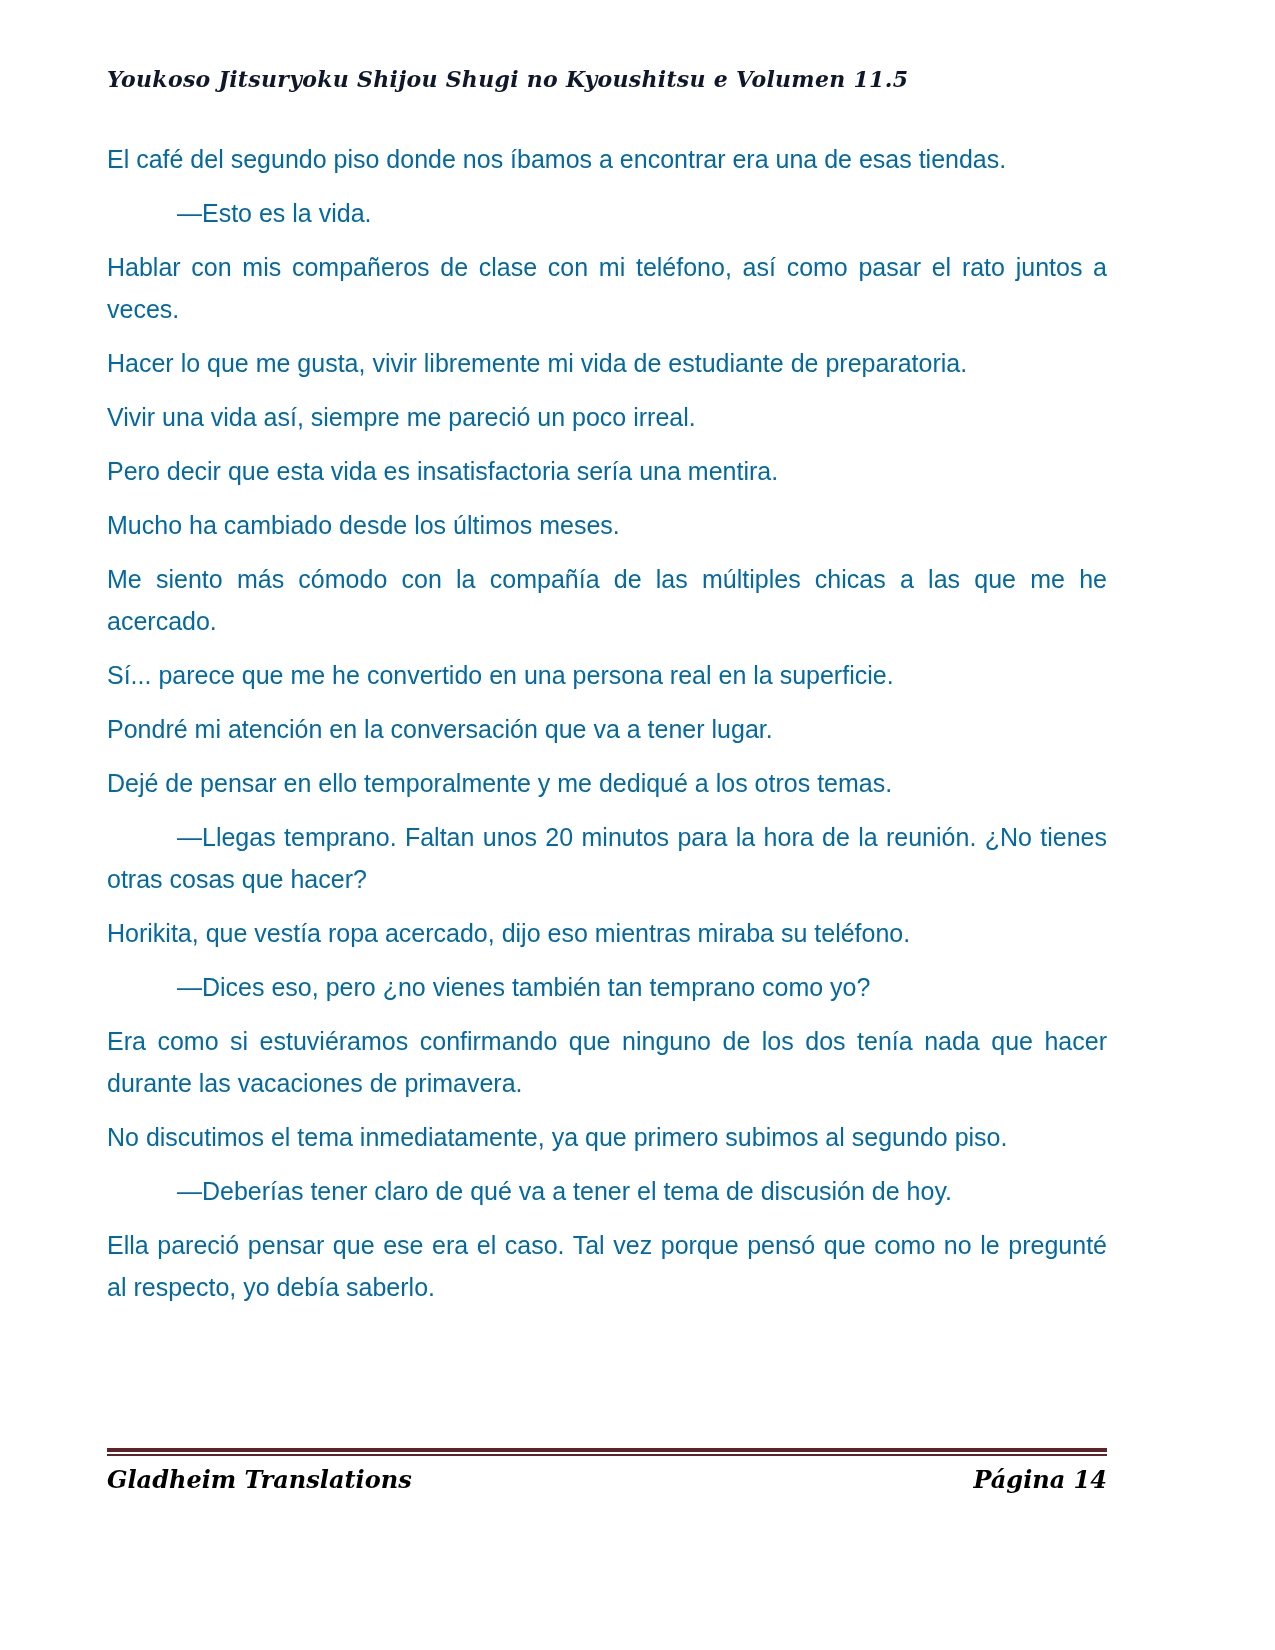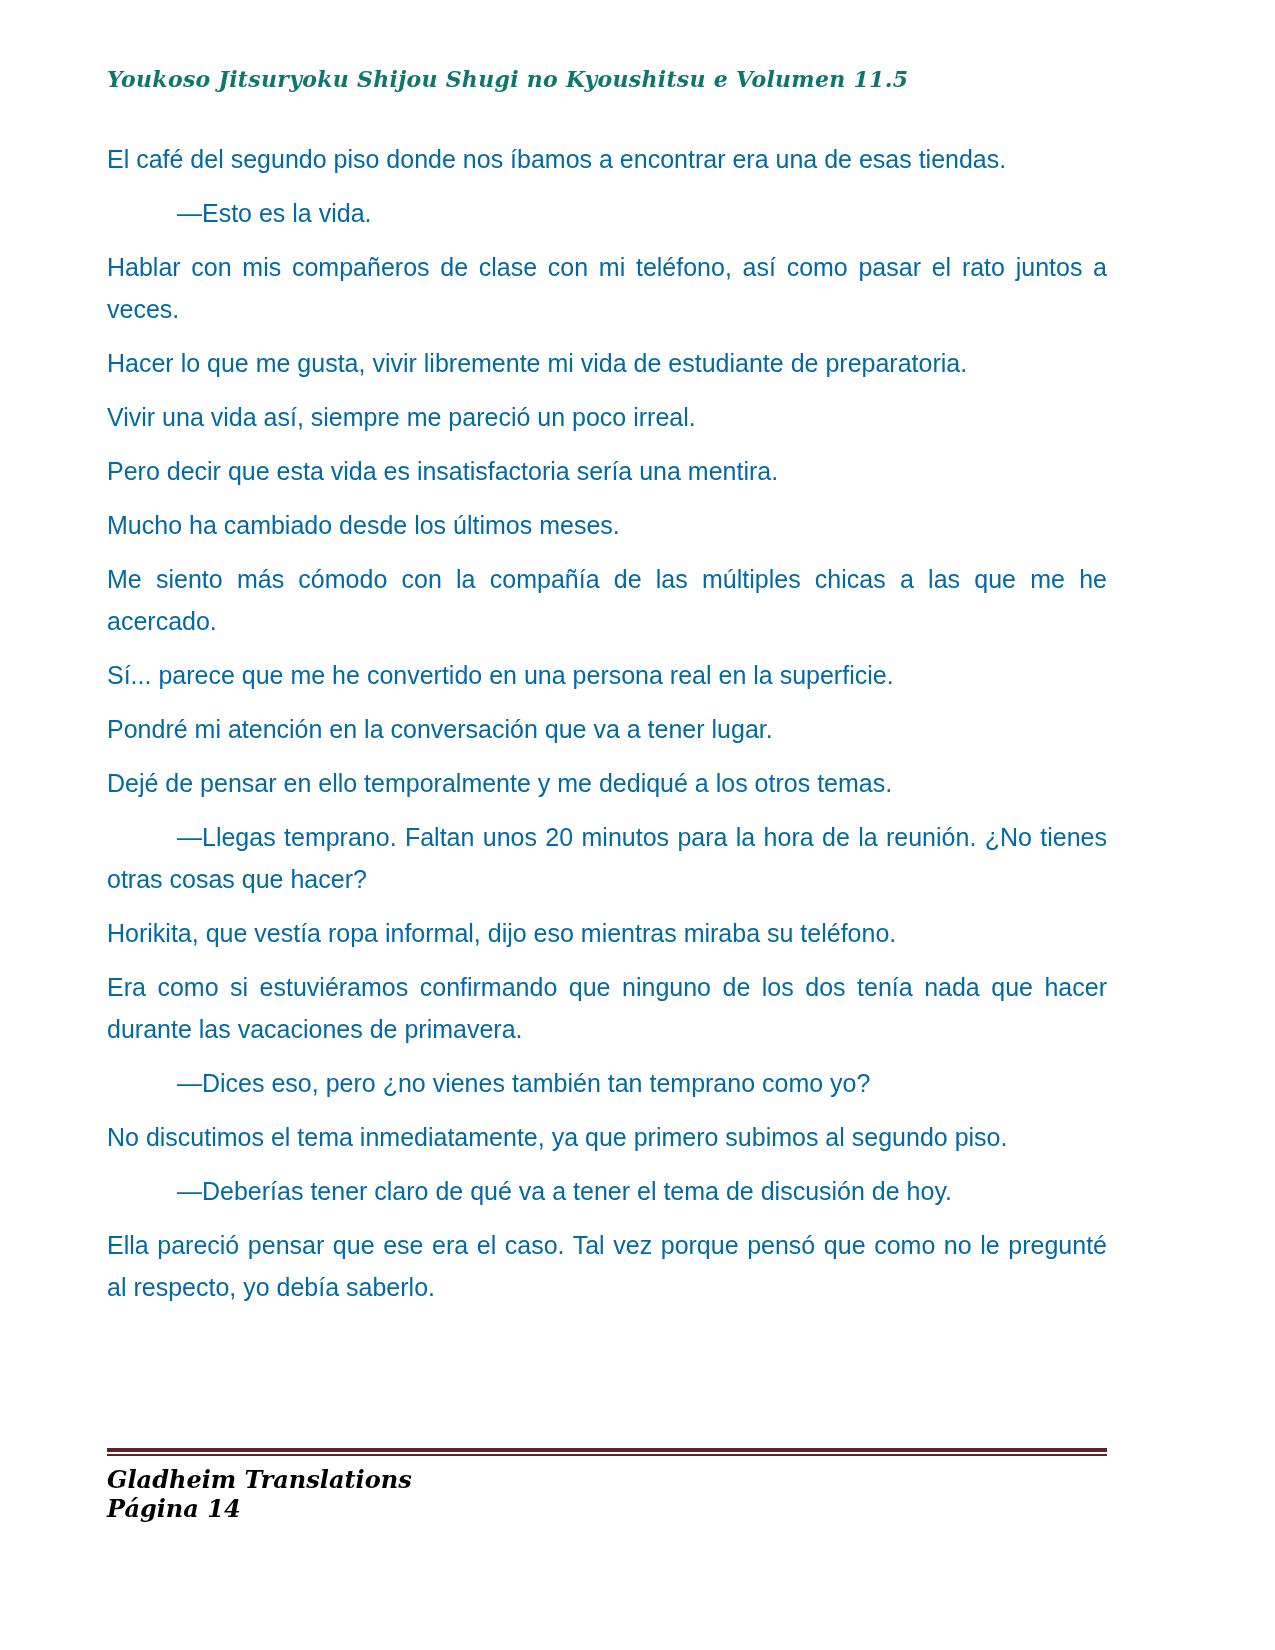--- a/index.html
+++ b/index.html
@@ -17,21 +17,21 @@
   .header {
     position: absolute;
     top: 66px;
     left: 107px;
     right: 168px;
     font-family: "DejaVu Serif", serif;
     font-style: italic;
     font-weight: bold;
     font-size: 22px;
     letter-spacing: 0.3px;
-    color: #0f766e;
+    color: #0f172a;
   }
   .doc-body {
     position: absolute;
     top: 138px;
     left: 107px;
     right: 168px;
     font-size: 25px;
     line-height: 42px;
     text-align: justify;
     color: #0369a1;
@@ -49,21 +49,20 @@
   .footer-row {
     display: flex;
     justify-content: space-between;
     align-items: baseline;
     margin-top: 9px;
     font-family: "DejaVu Serif", serif;
     font-style: italic;
     font-weight: bold;
     font-size: 24px;
     color: #000000;
-    flex-direction: column;
   }
 </style>
 </head>
 <body>
 
 <div class="page">
 
   <div class="header">
     <span>Youkoso Jitsuryoku Shijou Shugi no Kyoushitsu e Volumen 11.5</span>
   </div>
@@ -74,23 +73,23 @@
       <p class="para">Hablar con mis compañeros de clase con mi teléfono, así como pasar el rato juntos a veces.</p>
       <p class="para">Hacer lo que me gusta, vivir libremente mi vida de estudiante de preparatoria.</p>
       <p class="para">Vivir una vida así, siempre me pareció un poco irreal.</p>
       <p class="para">Pero decir que esta vida es insatisfactoria sería una mentira.</p>
       <p class="para">Mucho ha cambiado desde los últimos meses.</p>
       <p class="para">Me siento más cómodo con la compañía de las múltiples chicas a las que me he acercado.</p>
       <p class="para">Sí... parece que me he convertido en una persona real en la superficie.</p>
       <p class="para">Pondré mi atención en la conversación que va a tener lugar.</p>
       <p class="para">Dejé de pensar en ello temporalmente y me dediqué a los otros temas.</p>
       <p class="para indent">—Llegas temprano. Faltan unos 20 minutos para la hora de la reunión. ¿No tienes otras cosas que hacer?</p>
-      <p class="para">Horikita, que vestía ropa informal, dijo eso mientras miraba su teléfono.</p>
+      <p class="para">Horikita, que vestía ropa acercado, dijo eso mientras miraba su teléfono.</p>
+      <p class="para indent">—Dices eso, pero ¿no vienes también tan temprano como yo?</p>
       <p class="para">Era como si estuviéramos confirmando que ninguno de los dos tenía nada que hacer durante las vacaciones de primavera.</p>
-      <p class="para indent">—Dices eso, pero ¿no vienes también tan temprano como yo?</p>
       <p class="para">No discutimos el tema inmediatamente, ya que primero subimos al segundo piso.</p>
       <p class="para indent">—Deberías tener claro de qué va a tener el tema de discusión de hoy.</p>
       <p class="para">Ella pareció pensar que ese era el caso. Tal vez porque pensó que como no le pregunté al respecto, yo debía saberlo.</p>
     </div>
 
   <div class="footer">
     <div class="rule-thick" style="background: rgb(94, 34, 40);"></div>
     <div class="rule-thin" style="background: rgb(94, 34, 40);"></div>
     <div class="footer-row">
       <span>Gladheim Translations</span>

